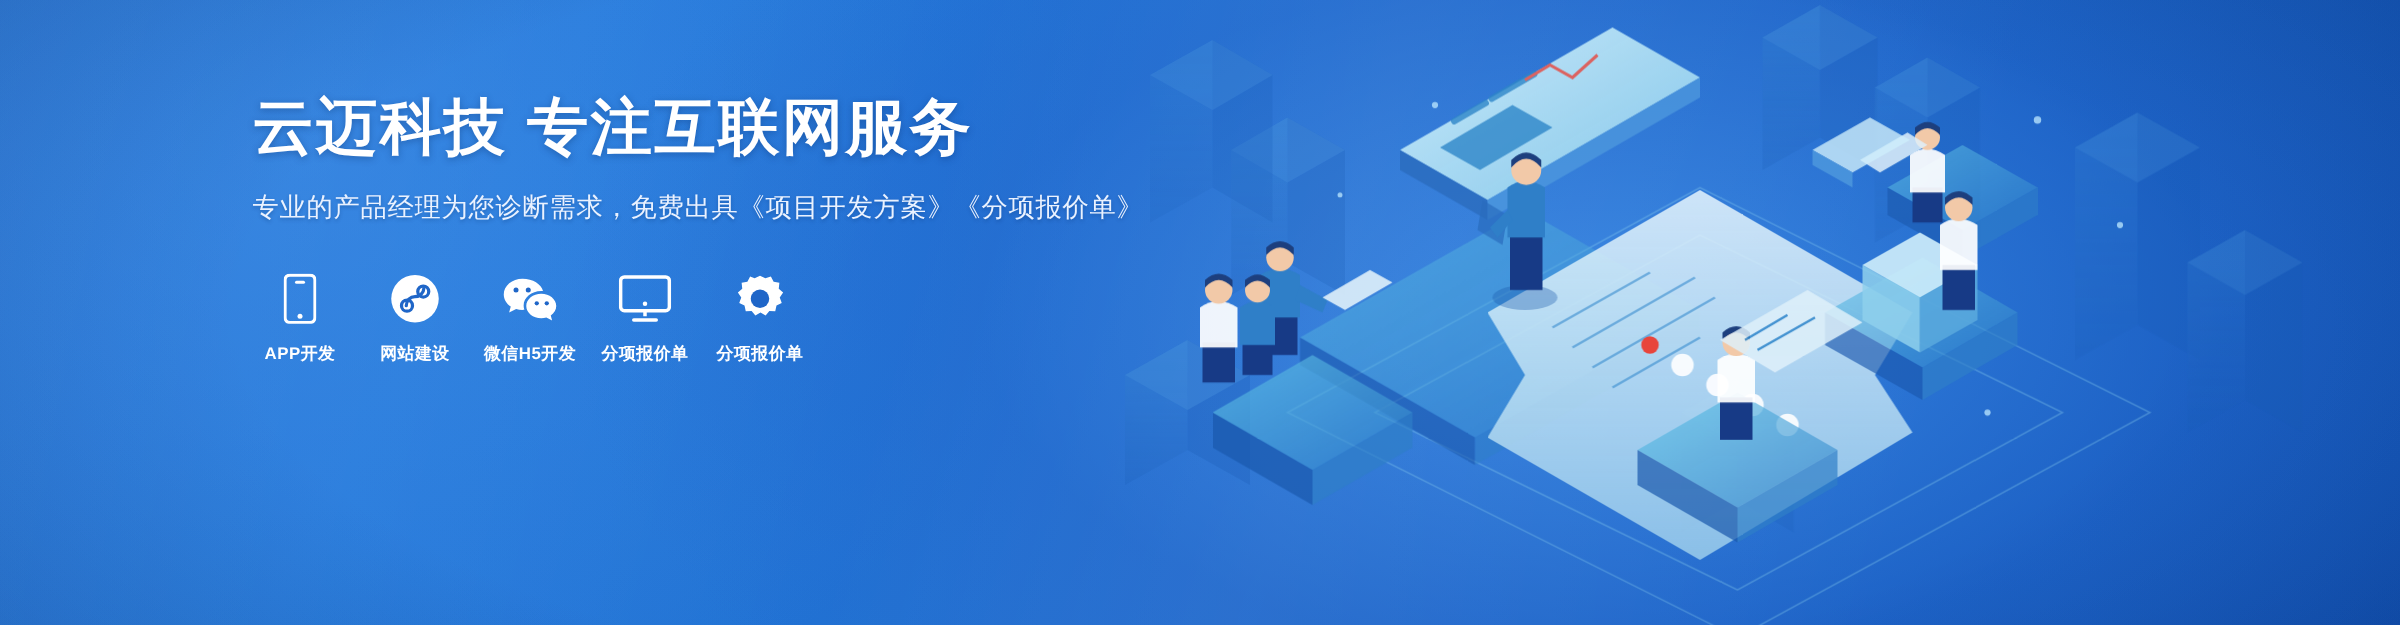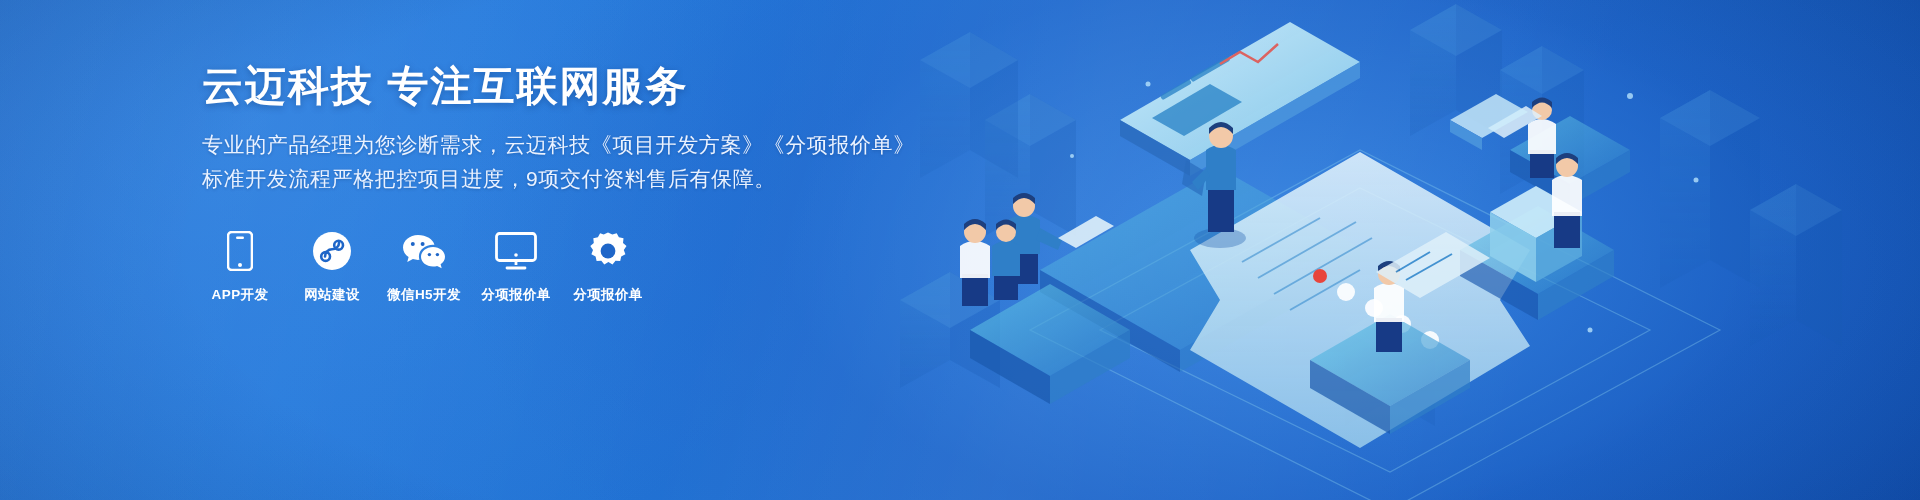--- a/index.html
+++ b/index.html
@@ -23,24 +23,24 @@
   }
   .vignette{
     position:absolute;inset:0;
     background:radial-gradient(ellipse 1400px 560px at 960px 250px, rgba(0,0,0,0) 55%, rgba(4,40,96,0.28) 100%);
     pointer-events:none;
   }
 
   
   .content{position:absolute;left:202px;top:62px;width:760px;z-index:6;}
   .headline{
-    font-size:41px;font-weight:bold;color:#ffffff;letter-spacing:2px;
+    font-size:49px;font-weight:bold;color:#ffffff;letter-spacing:2px;
     line-height:1.18;white-space:nowrap;
     text-shadow:0 2px 6px rgba(8,44,100,0.35);
-    margin:0 0 18px 0;
+    margin:12px 0 18px 0;
   }
   .subline{
     font-size:21px;color:#eaf2ff;line-height:1.62;white-space:nowrap;
     letter-spacing:0.6px;text-shadow:0 1px 3px rgba(8,44,100,0.3);
   }
 
   
   .services{display:flex;align-items:flex-start;margin-top:34px;}
   .service{
     width:76px;display:flex;flex-direction:column;align-items:center;
@@ -268,22 +268,21 @@
         <circle cx="700" cy="330" r="2.5"></circle>
       </g>
     </svg>
   </div>
 
   <div class="sheen"></div>
   <div class="vignette"></div>
 
   <div class="content">
     <h1 class="headline">云迈科技 专注互联网服务</h1>
-    <div class="subline">专业的产品经理为您诊断需求，云迈科技《项目开发方案》《分项报价单》</div>
-    <div class="subline">标准开发流程严格把控项目进度，9项交付资料售后有保障。</div>
+    <div class="subline">专业的产品经理为您诊断需求，免费出具《项目开发方案》《分项报价单》</div>
 
     <div class="services">
 
       <div class="service">
         <span class="ico">
           <svg width="26" height="40" viewBox="0 0 26 40">
               <rect x="1" y="1" width="24" height="38" rx="4" fill="none" stroke="#fff" stroke-width="2.6"></rect>
               <rect x="9" y="5.5" width="8" height="2.4" rx="1.2" fill="#fff"></rect>
               <circle cx="13" cy="34" r="2" fill="#fff"></circle>
             </svg>

